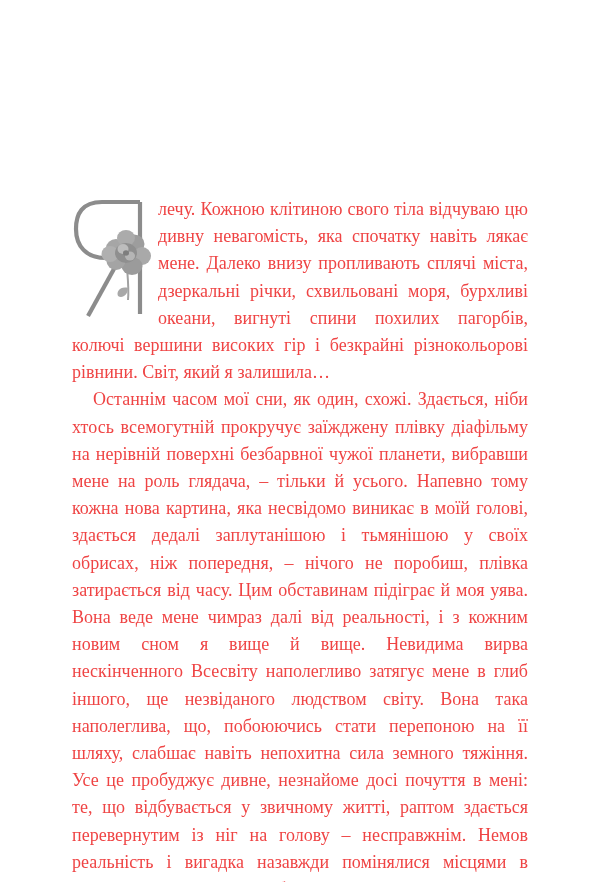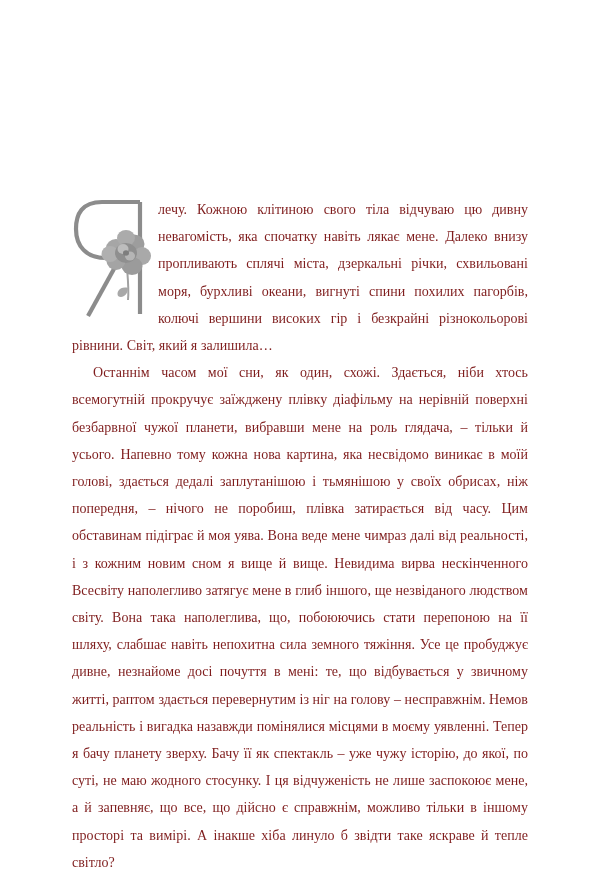--- a/index.html
+++ b/index.html
@@ -21,29 +21,29 @@
   
   .textblock {
     position: absolute;
     left: 72px;
     top: 196px;
     width: 456px;
   }
 
   .para {
     margin: 0;
-    font-size: 14px;
+    font-size: 18px;
     line-height: 27.2px;
     text-align: justify;
     text-justify: inter-word;
     hyphens: manual;
     -webkit-hyphens: manual;
     letter-spacing: 0.02px;
     word-spacing: 0.1px;
-    color: #7f1d1d;
+    color: #ef4444;
   }
   .para + .para {
     text-indent: 21px;
   }
   .para.first {
     text-indent: 0;
   }
 
   
   .dropcap {

